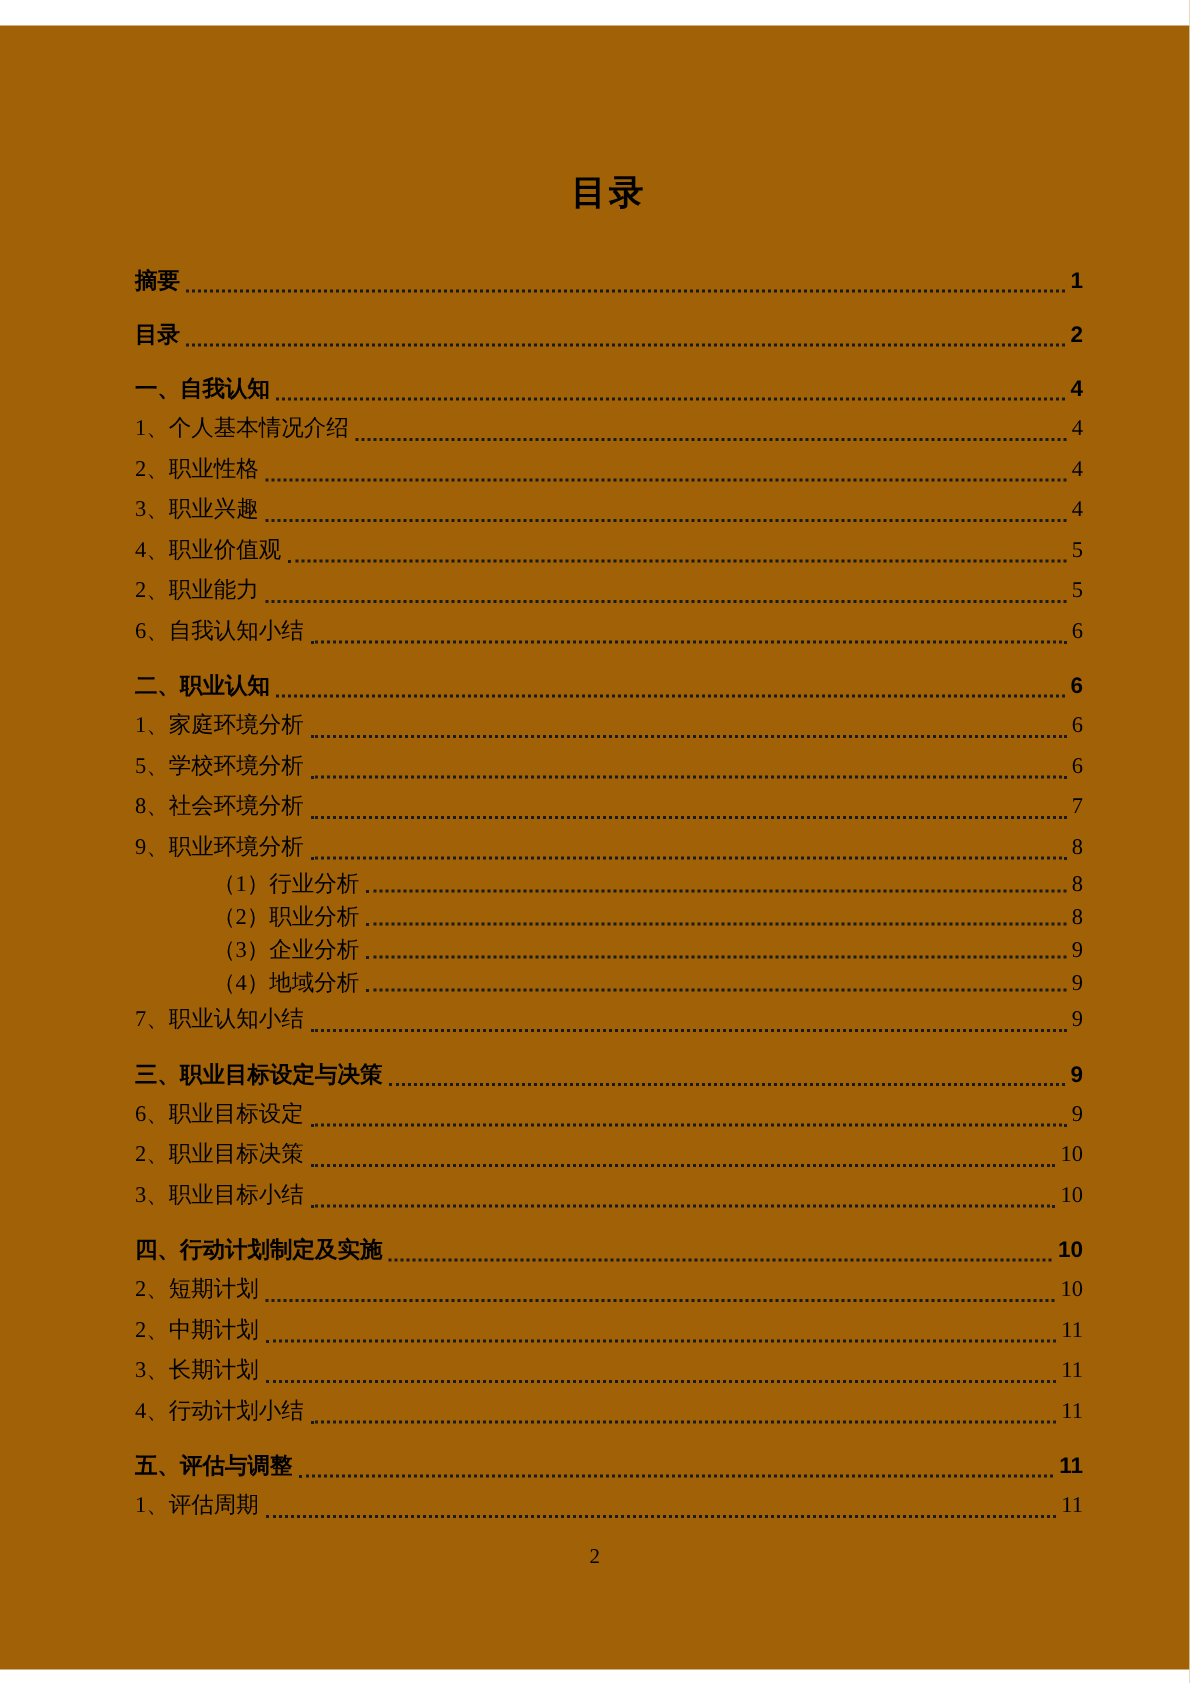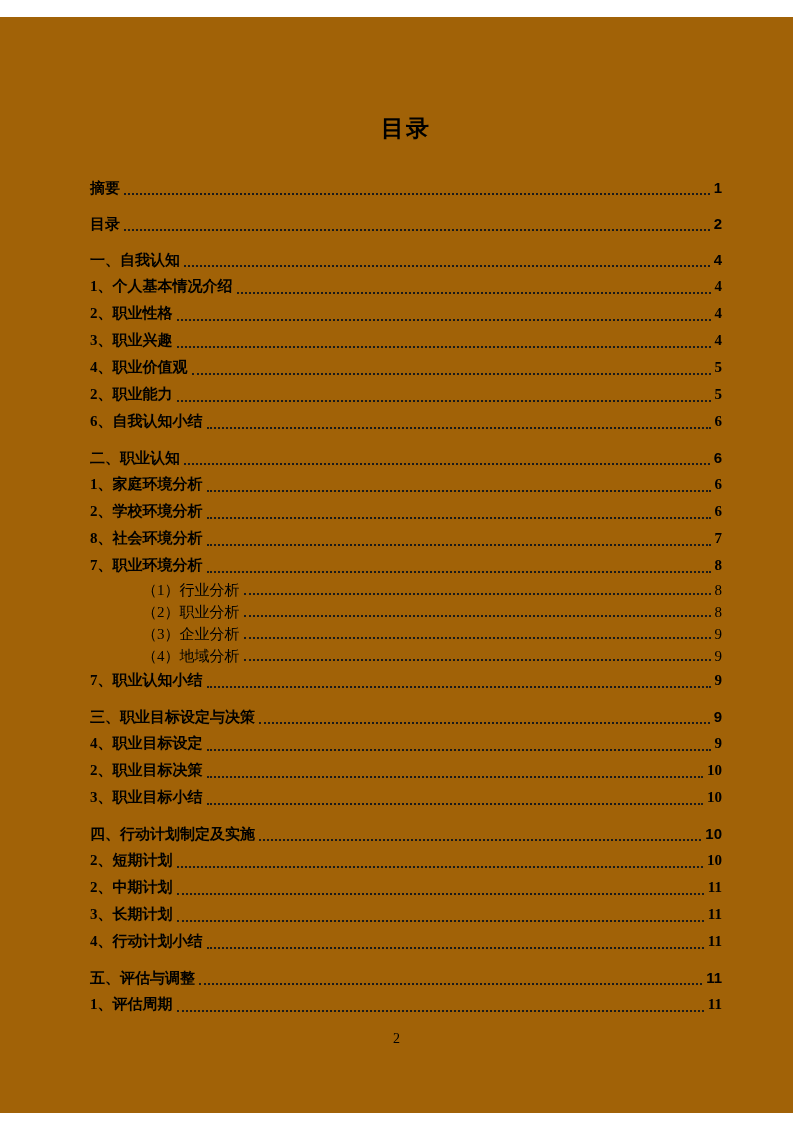--- a/index.html
+++ b/index.html
@@ -36,21 +36,21 @@
     line-height: 27px;
     cursor: pointer;
   }
   .toc-row.level-chapter {
     margin-top: 9px;
     font-family: "Liberation Sans", sans-serif;
     font-weight: bold;
   }
   .toc-row.level-item {
     font-family: "Liberation Serif", serif;
-    font-weight: bold;
+    font-weight: normal;
   }
   .toc-row.level-sub {
     height: 22px;
     line-height: 22px;
     padding-left: 52px;
     font-family: "Liberation Serif", serif;
     font-weight: normal;
   }
   .toc-label {
     white-space: nowrap;
@@ -148,33 +148,33 @@
     <span class="toc-page">6</span>
   </div>
 
   <div class="toc-row level-item">
     <span class="toc-label">1、家庭环境分析</span>
     <span class="toc-leader"></span>
     <span class="toc-page">6</span>
   </div>
 
   <div class="toc-row level-item">
-    <span class="toc-label">2、学校环境分析</span>
+    <span class="toc-label">5、学校环境分析</span>
     <span class="toc-leader"></span>
     <span class="toc-page">6</span>
   </div>
 
   <div class="toc-row level-item">
     <span class="toc-label">8、社会环境分析</span>
     <span class="toc-leader"></span>
     <span class="toc-page">7</span>
   </div>
 
   <div class="toc-row level-item">
-    <span class="toc-label">7、职业环境分析</span>
+    <span class="toc-label">9、职业环境分析</span>
     <span class="toc-leader"></span>
     <span class="toc-page">8</span>
   </div>
 
   <div class="toc-row level-sub">
     <span class="toc-label">（1）行业分析</span>
     <span class="toc-leader"></span>
     <span class="toc-page">8</span>
   </div>
 
@@ -202,21 +202,21 @@
     <span class="toc-page">9</span>
   </div>
 
   <div class="toc-row level-chapter">
     <span class="toc-label">三、职业目标设定与决策</span>
     <span class="toc-leader"></span>
     <span class="toc-page">9</span>
   </div>
 
   <div class="toc-row level-item">
-    <span class="toc-label">4、职业目标设定</span>
+    <span class="toc-label">6、职业目标设定</span>
     <span class="toc-leader"></span>
     <span class="toc-page">9</span>
   </div>
 
   <div class="toc-row level-item">
     <span class="toc-label">2、职业目标决策</span>
     <span class="toc-leader"></span>
     <span class="toc-page">10</span>
   </div>
 

